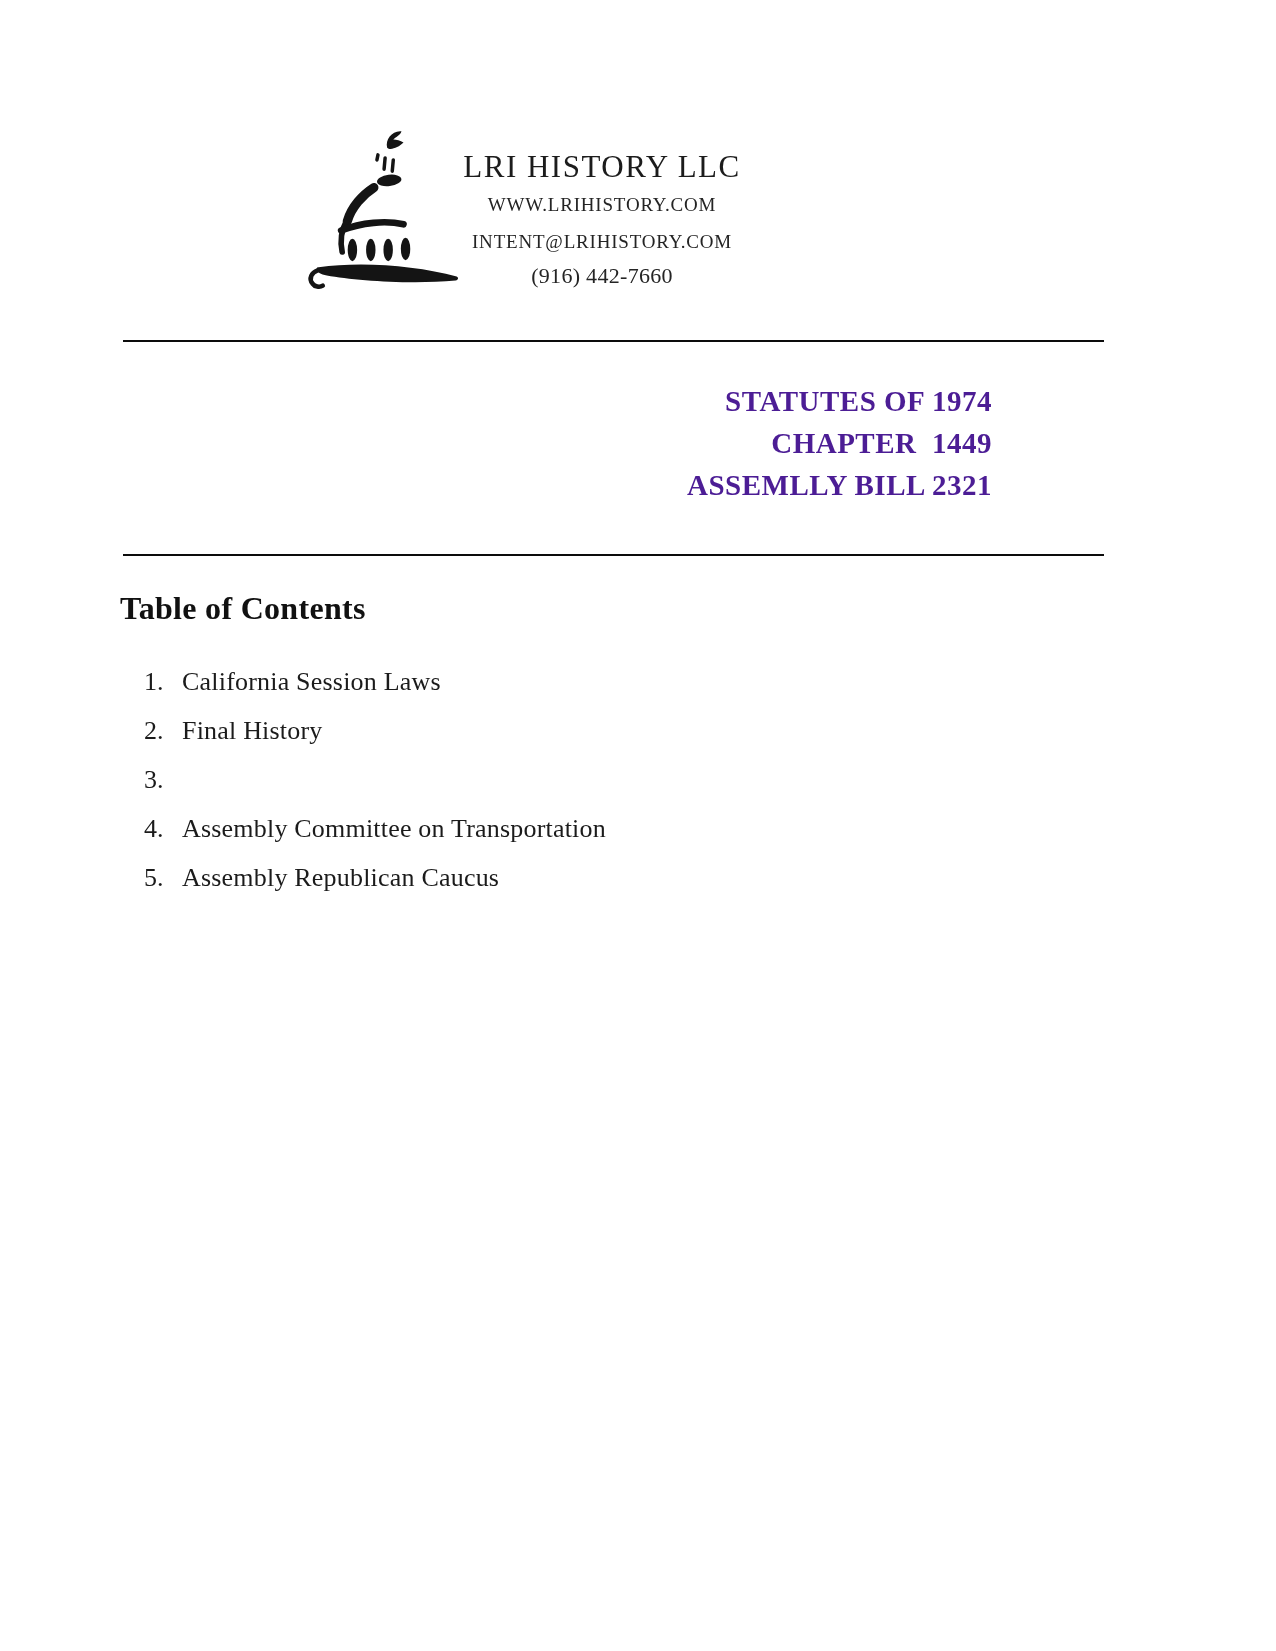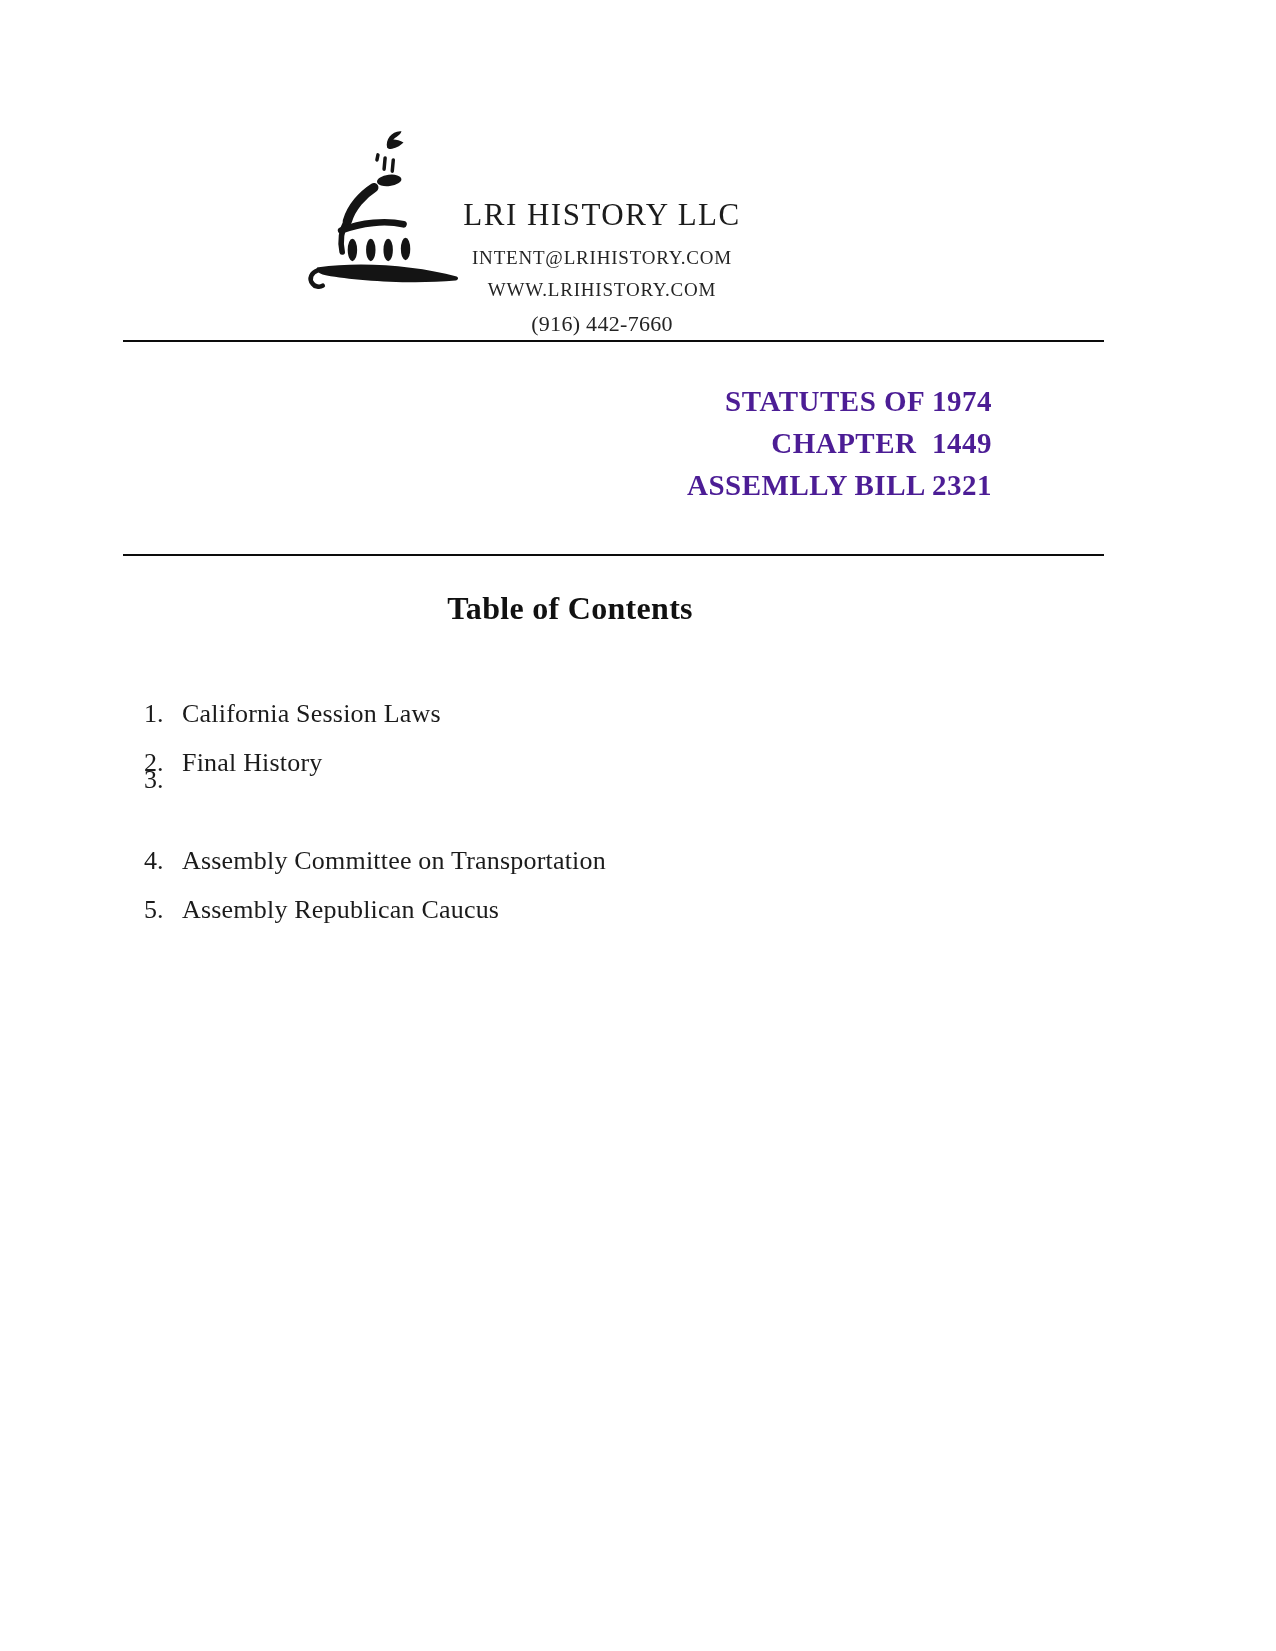--- a/index.html
+++ b/index.html
@@ -24,21 +24,20 @@
     top: 116px;
     width: 184px;
     height: 184px;
   }
   .letterhead-text {
     position: absolute;
     left: 402px;
     top: 150px;
     width: 400px;
     text-align: center;
-    margin-top: 48px;
   }
   .company {
     font-size: 31px;
     letter-spacing: 1.5px;
     color: #1c1c1c;
     line-height: 34px;
   }
   .contact {
     color: #242424;
     letter-spacing: 0.8px;
@@ -78,40 +77,39 @@
     left: 120px;
     top: 590px;
     width: 900px;
   }
   .toc-heading {
     margin: 0;
     font-size: 32px;
     font-weight: bold;
     color: #111111;
     letter-spacing: 0.3px;
-    text-align: center;
   }
   .toc-list {
     list-style: none;
     margin: 40px 0 0 0;
     padding: 0;
   }
   .toc-item {
     display: flex;
     align-items: baseline;
     height: 49px;
     font-size: 26px;
     color: #1b1b1b;
   }
   .toc-num {
     margin-left: 24px;
     width: 38px;
     flex: 0 0 auto;
   }
-  .toc-label { letter-spacing: 0.2px; margin-top: 32px; }
+  .toc-label { letter-spacing: 0.2px; }
 </style>
 </head>
 <body>
 
 <div class="page">
 
   <svg class="logo" viewBox="0 0 180 180" xmlns="http://www.w3.org/2000/svg" fill="none" stroke="none">
 
     <path fill="#141414" d="M97,31 C95,23 102,14 111,15 C110,19 105,21 103,23 C106,23 110,24 113,26 C108,31 100,34 97,31 Z"></path>
 
@@ -131,22 +129,22 @@
       <ellipse cx="98" cy="131" rx="4.6" ry="11"></ellipse>
       <ellipse cx="115" cy="130" rx="4.6" ry="11"></ellipse>
     </g>
 
     <path fill="#141414" d="M30,148 C70,142 125,146 165,157 C167,158 167,160 164,161 C120,165 65,161 38,156 C32,155 28,153 28,150 C28,148 29,148 30,148 Z"></path>
     <path stroke="#141414" stroke-width="4.5" stroke-linecap="round" d="M29,151 C23,153 20,159 24,164 C26,167 31,168 34,166"></path>
   </svg>
 
   <div class="letterhead-text">
     <div class="company">LRI HISTORY LLC</div>
+    <div class="contact site">WWW.LRIHISTORY.COM</div>
     <div class="contact email">INTENT@LRIHISTORY.COM</div>
-    <div class="contact site">WWW.LRIHISTORY.COM</div>
     <div class="contact phone">(916) 442-7660</div>
   </div>
 
   <div class="rule rule-top"></div>
 
   <div class="doc-title">
     <div class="doc-title-line">STATUTES OF 1974</div>
     <div class="doc-title-line">CHAPTER  1449</div>
     <div class="doc-title-line">ASSEMLLY BILL 2321</div>
   </div>

